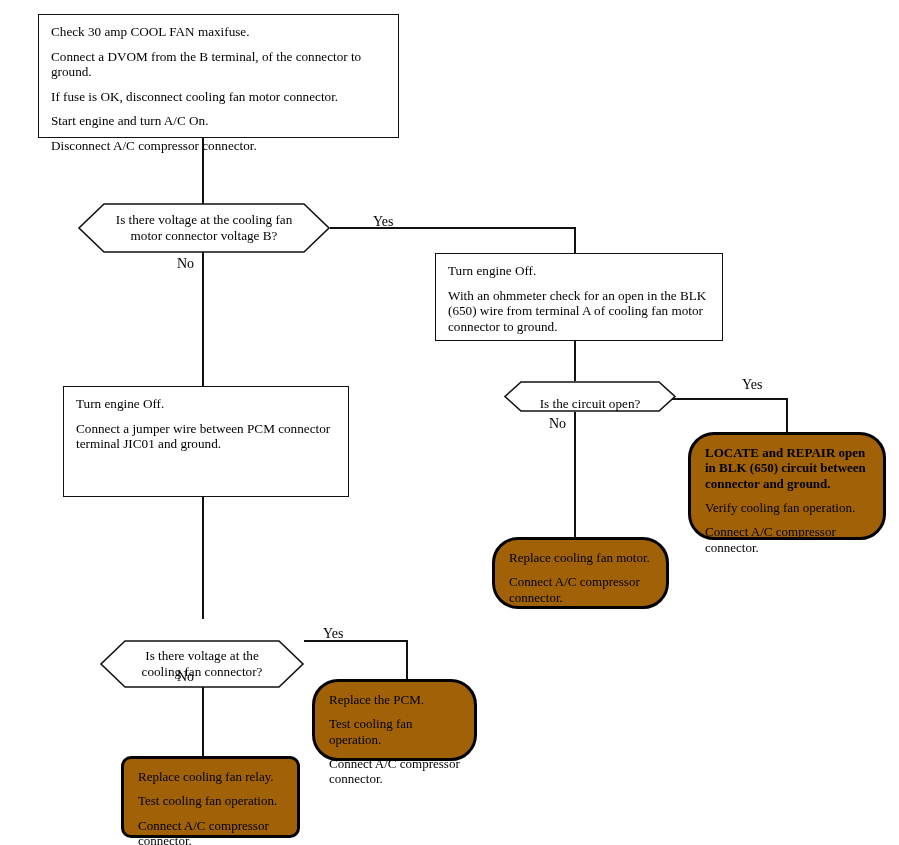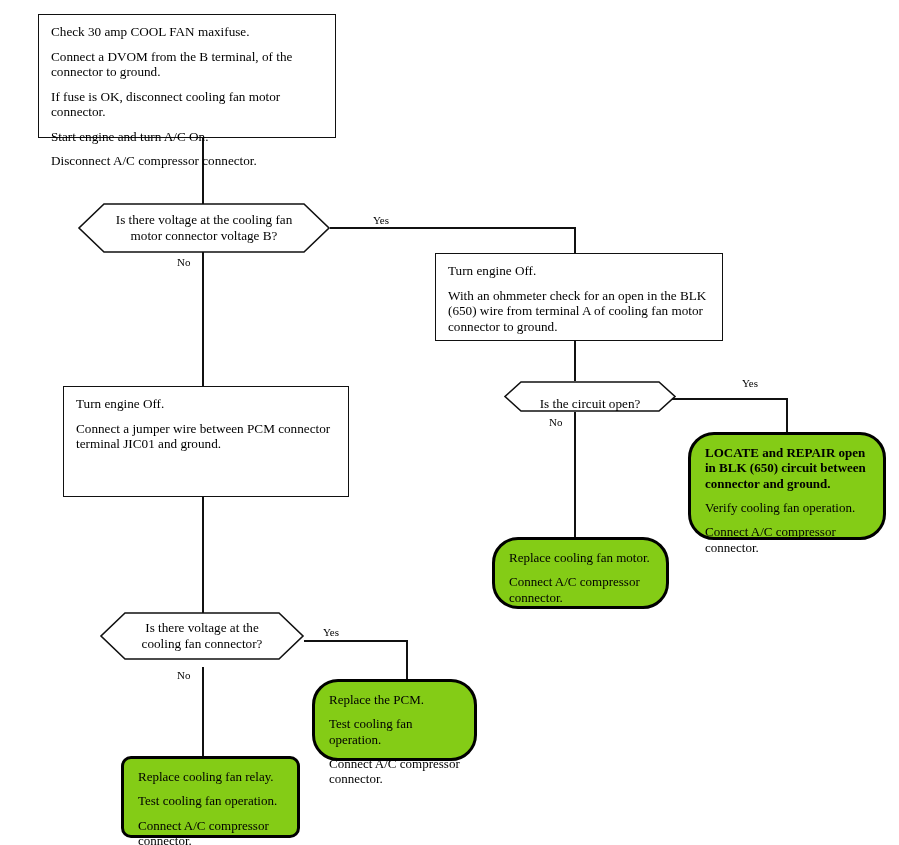--- a/index.html
+++ b/index.html
@@ -41,21 +41,21 @@
     font-size: 13.2px;
     line-height: 1.18;
   }
   .proc p:last-child, .term p:last-child { margin-bottom: 0; }
 
   
   .term {
     position: absolute;
     border: 3px solid #000000;
     border-radius: 26px;
-    background: #84cc16;
+    background: #a16207;
     box-sizing: border-box;
     padding: 10px 14px;
   }
   .term p { font-size: 13px; }
   .term p.bold-lead { font-weight: bold; }
 
   
   .decision {
     position: absolute;
   }
@@ -74,21 +74,21 @@
     justify-content: center;
     font-size: 13.2px;
     line-height: 1.18;
     pointer-events: none;
   }
   .decision .dtext span { display: block; white-space: nowrap; }
 
   
   .blabel {
     position: absolute;
-    font-size: 11px;
+    font-size: 14px;
     line-height: 1;
     white-space: nowrap;
   }
 
   b { font-weight: bold; }
 </style>
 </head>
 <body>
 
 <div id="canvas">
@@ -107,21 +107,21 @@
 
   <div class="line line-v" style="left:574px; top:412px; height:125px;"></div>
 
   <div class="line line-v" style="left:202px; top:497px; height:122px;"></div>
 
   <div class="line line-h" style="left:304px; top:640px; width:104px;"></div>
   <div class="line line-v" style="left:406px; top:640px; height:39px;"></div>
 
   <div class="line line-v" style="left:202px; top:667px; height:89px;"></div>
 
-  <div class="proc" style="left:38px; top:14px; width:298px; height:124px;">
+  <div class="proc" style="left:38px; top:14px; width:361px; height:124px;">
     <p>Check 30 amp COOL FAN maxifuse.</p>
     <p>Connect a DVOM from the B terminal, of the connector to ground.</p>
     <p>If fuse is OK, disconnect cooling fan motor connector.</p>
     <p>Start engine and turn A/C On.</p>
     <p>Disconnect A/C compressor connector.</p>
   </div>
 
   <div class="decision" style="left:78px; top:203px; width:252px; height:50px;">
     <svg width="252" height="50" viewBox="0 0 252 50">
       <polygon points="26,1 226,1 251,25 226,49 26,49 1,25" fill="#ffffff" stroke="#111111" stroke-width="1.6"></polygon>
@@ -159,21 +159,21 @@
   <div class="term" style="left:492px; top:537px; width:177px; height:72px;">
     <p>Replace cooling fan motor.</p>
     <p>Connect A/C compressor connector.</p>
   </div>
 
   <div class="proc" style="left:63px; top:386px; width:286px; height:111px;">
     <p>Turn engine Off.</p>
     <p>Connect a jumper wire between PCM connector terminal JIC01 and ground.</p>
   </div>
 
-  <div class="decision" style="left:100px; top:612px; width:204px; height:48px;">
+  <div class="decision" style="left:100px; top:640px; width:204px; height:48px;">
     <svg width="204" height="48" viewBox="0 0 204 48">
       <polygon points="25,1 179,1 203,24 179,47 25,47 1,24" fill="#ffffff" stroke="#111111" stroke-width="1.6"></polygon>
     </svg>
     <div class="dtext">
       <span>Is there voltage at the</span>
       <span>cooling fan connector?</span>
     </div>
   </div>
   <div class="blabel" style="left:323px; top:627px;">Yes</div>
   <div class="blabel" style="left:177px; top:670px;">No</div>

